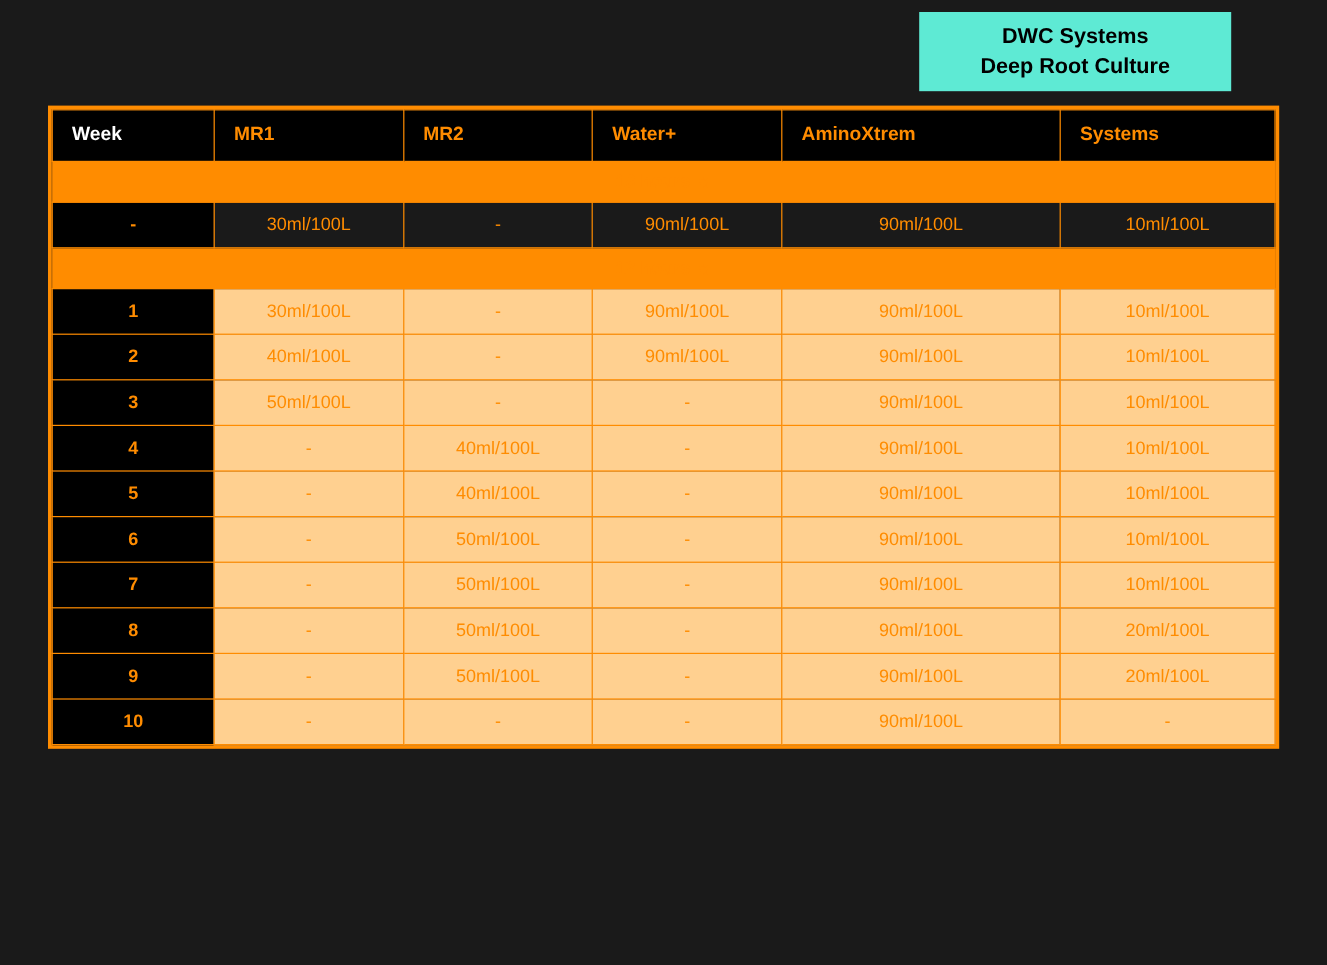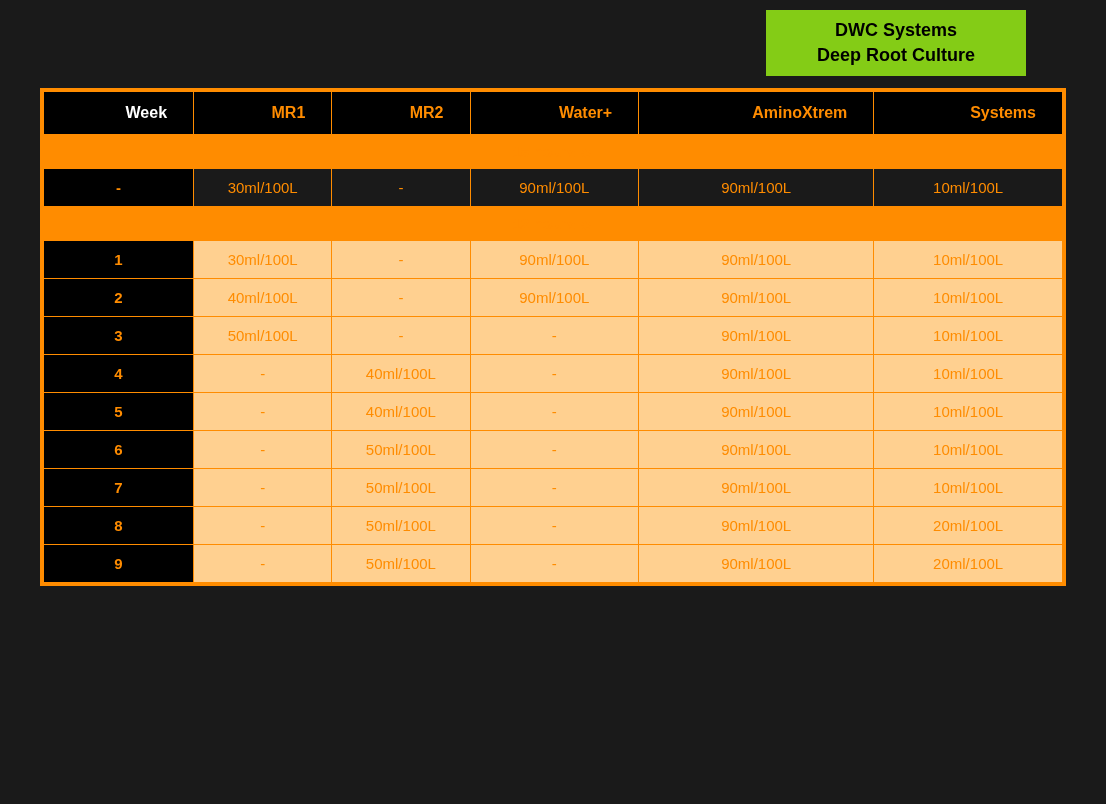--- a/index.html
+++ b/index.html
@@ -10,21 +10,21 @@
       height: 804px;
       display: flex;
       flex-direction: column;
       align-items: center;
       justify-content: flex-start;
       padding: 10px 40px;
       font-family: Arial, sans-serif;
     }
 
     .header-banner {
-      background-color: #84cc16;
+      background-color: #5eead4;
       color: #000;
       font-weight: bold;
       font-size: 18px;
       text-align: center;
       padding: 8px 30px;
       margin-left: auto;
       margin-right: 40px;
       margin-bottom: 12px;
       align-self: flex-end;
       min-width: 260px;
@@ -39,22 +39,22 @@
     table {
       width: 100%;
       border-collapse: collapse;
     }
 
     thead tr th {
       background-color: #000;
       color: #FF8C00;
       font-weight: bold;
       font-size: 16px;
-      padding: 12px 26px;
-      text-align: right;
+      padding: 12px 16px;
+      text-align: left;
       border: 1px solid #FF8C00;
     }
 
     thead tr th:first-child {
       color: #fff;
       background-color: #000;
     }
 
     .section-header td {
       background-color: #FF8C00;
@@ -194,15 +194,23 @@
           <td>20ml/100L</td>
         </tr>
         <tr>
           <td>9</td>
           <td>-</td>
           <td>50ml/100L</td>
           <td>-</td>
           <td>90ml/100L</td>
           <td>20ml/100L</td>
         </tr>
+        <tr>
+          <td>10</td>
+          <td>-</td>
+          <td>-</td>
+          <td>-</td>
+          <td>90ml/100L</td>
+          <td>-</td>
+        </tr>
       </tbody>
   </table>
 </div>
 
 </body></html>

